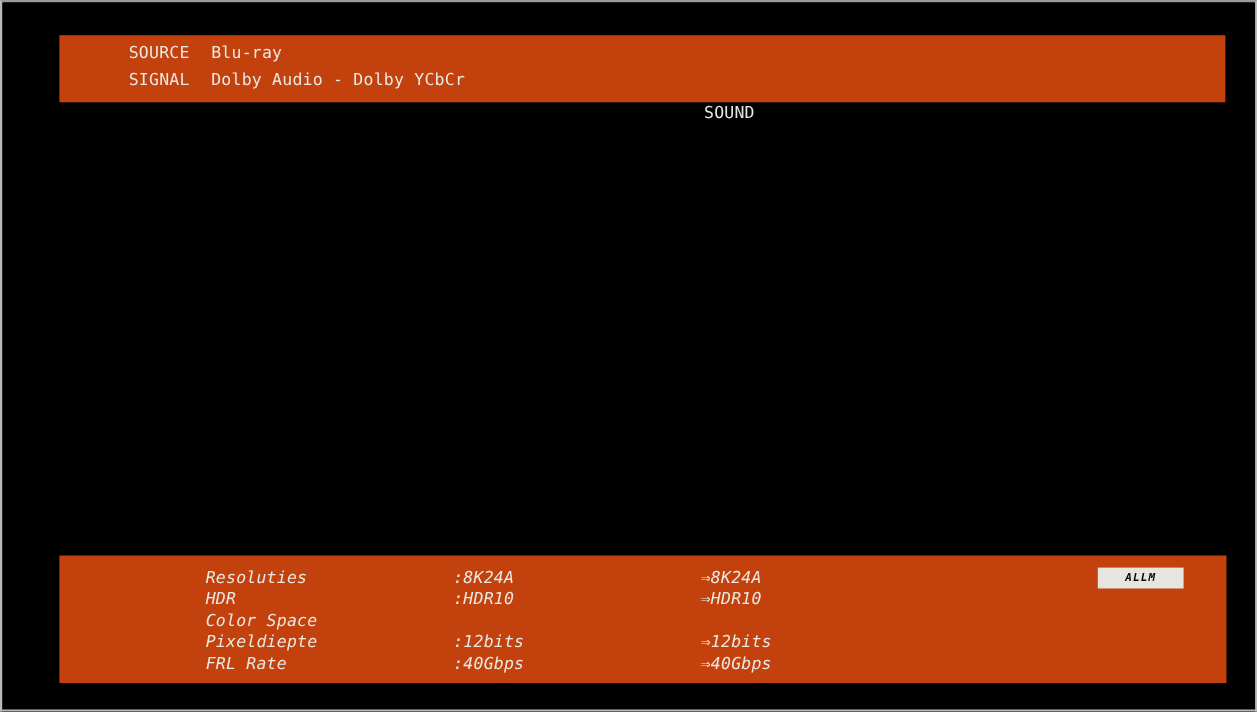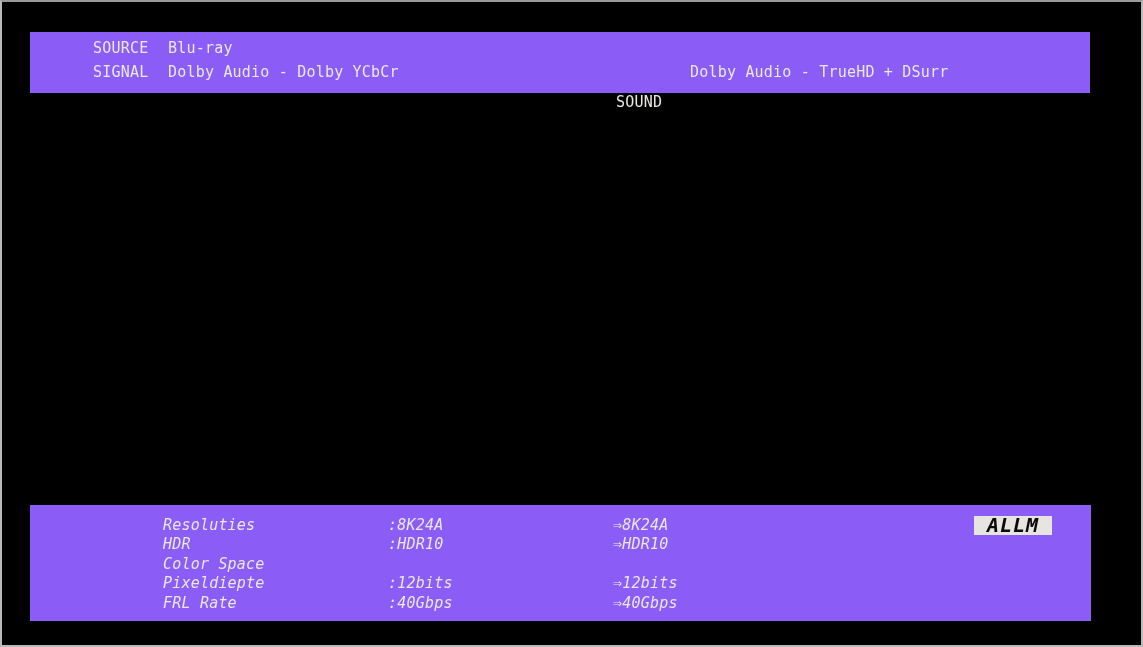--- a/index.html
+++ b/index.html
@@ -15,22 +15,22 @@
     position: relative;
     width: 1143px;
     height: 647px;
     box-sizing: border-box;
     background: #000;
     border: 2px solid #b9b9b9;
     border-top-color: #9a9a9a;
   }
   .band {
     position: absolute;
-    left: 28px;
-    background: #8b5cf6;
+    left: 52px;
+    background: #c2410c;
   }
   .band-top {
     top: 30px;
     width: 1060px;
     height: 61px;
   }
   .band-bottom {
     top: 503px;
     width: 1061px;
     height: 116px;
@@ -61,39 +61,38 @@
   .r4 { top: 70px; }
   .r5 { top: 90px; }
   .allm {
     position: absolute;
     left: 944px;
     top: 11px;
     width: 78px;
     height: 19px;
     background: #e7e5e0;
     color: #0a0a0a;
-    font-size: 20px;
+    font-size: 10px;
     font-weight: bold;
     line-height: 19px;
     text-align: center;
     letter-spacing: 1px;
   }
 </style>
 </head>
 <body>
 
 <div class="frame">
 
   <div class="band band-top">
     <span class="osd-text t-lbl row-a">SOURCE</span>
     <span class="osd-text t-val row-a">Blu-ray</span>
     <span class="osd-text t-lbl row-b">SIGNAL</span>
     <span class="osd-text t-val row-b">Dolby Audio - Dolby YCbCr</span>
     <span class="osd-text t-snd row-b">SOUND</span>
-    <span class="osd-text t-sndv row-b">Dolby Audio - TrueHD + DSurr</span>
   </div>
 
   <div class="band band-bottom">
     <span class="osd-text c1 r1">Resoluties</span>
     <span class="osd-text c2 r1">:8K24A</span>
     <span class="osd-text c3 r1">⇒8K24A</span>
 
     <span class="osd-text c1 r2">HDR</span>
     <span class="osd-text c2 r2">:HDR10</span>
     <span class="osd-text c3 r2">⇒HDR10</span>

